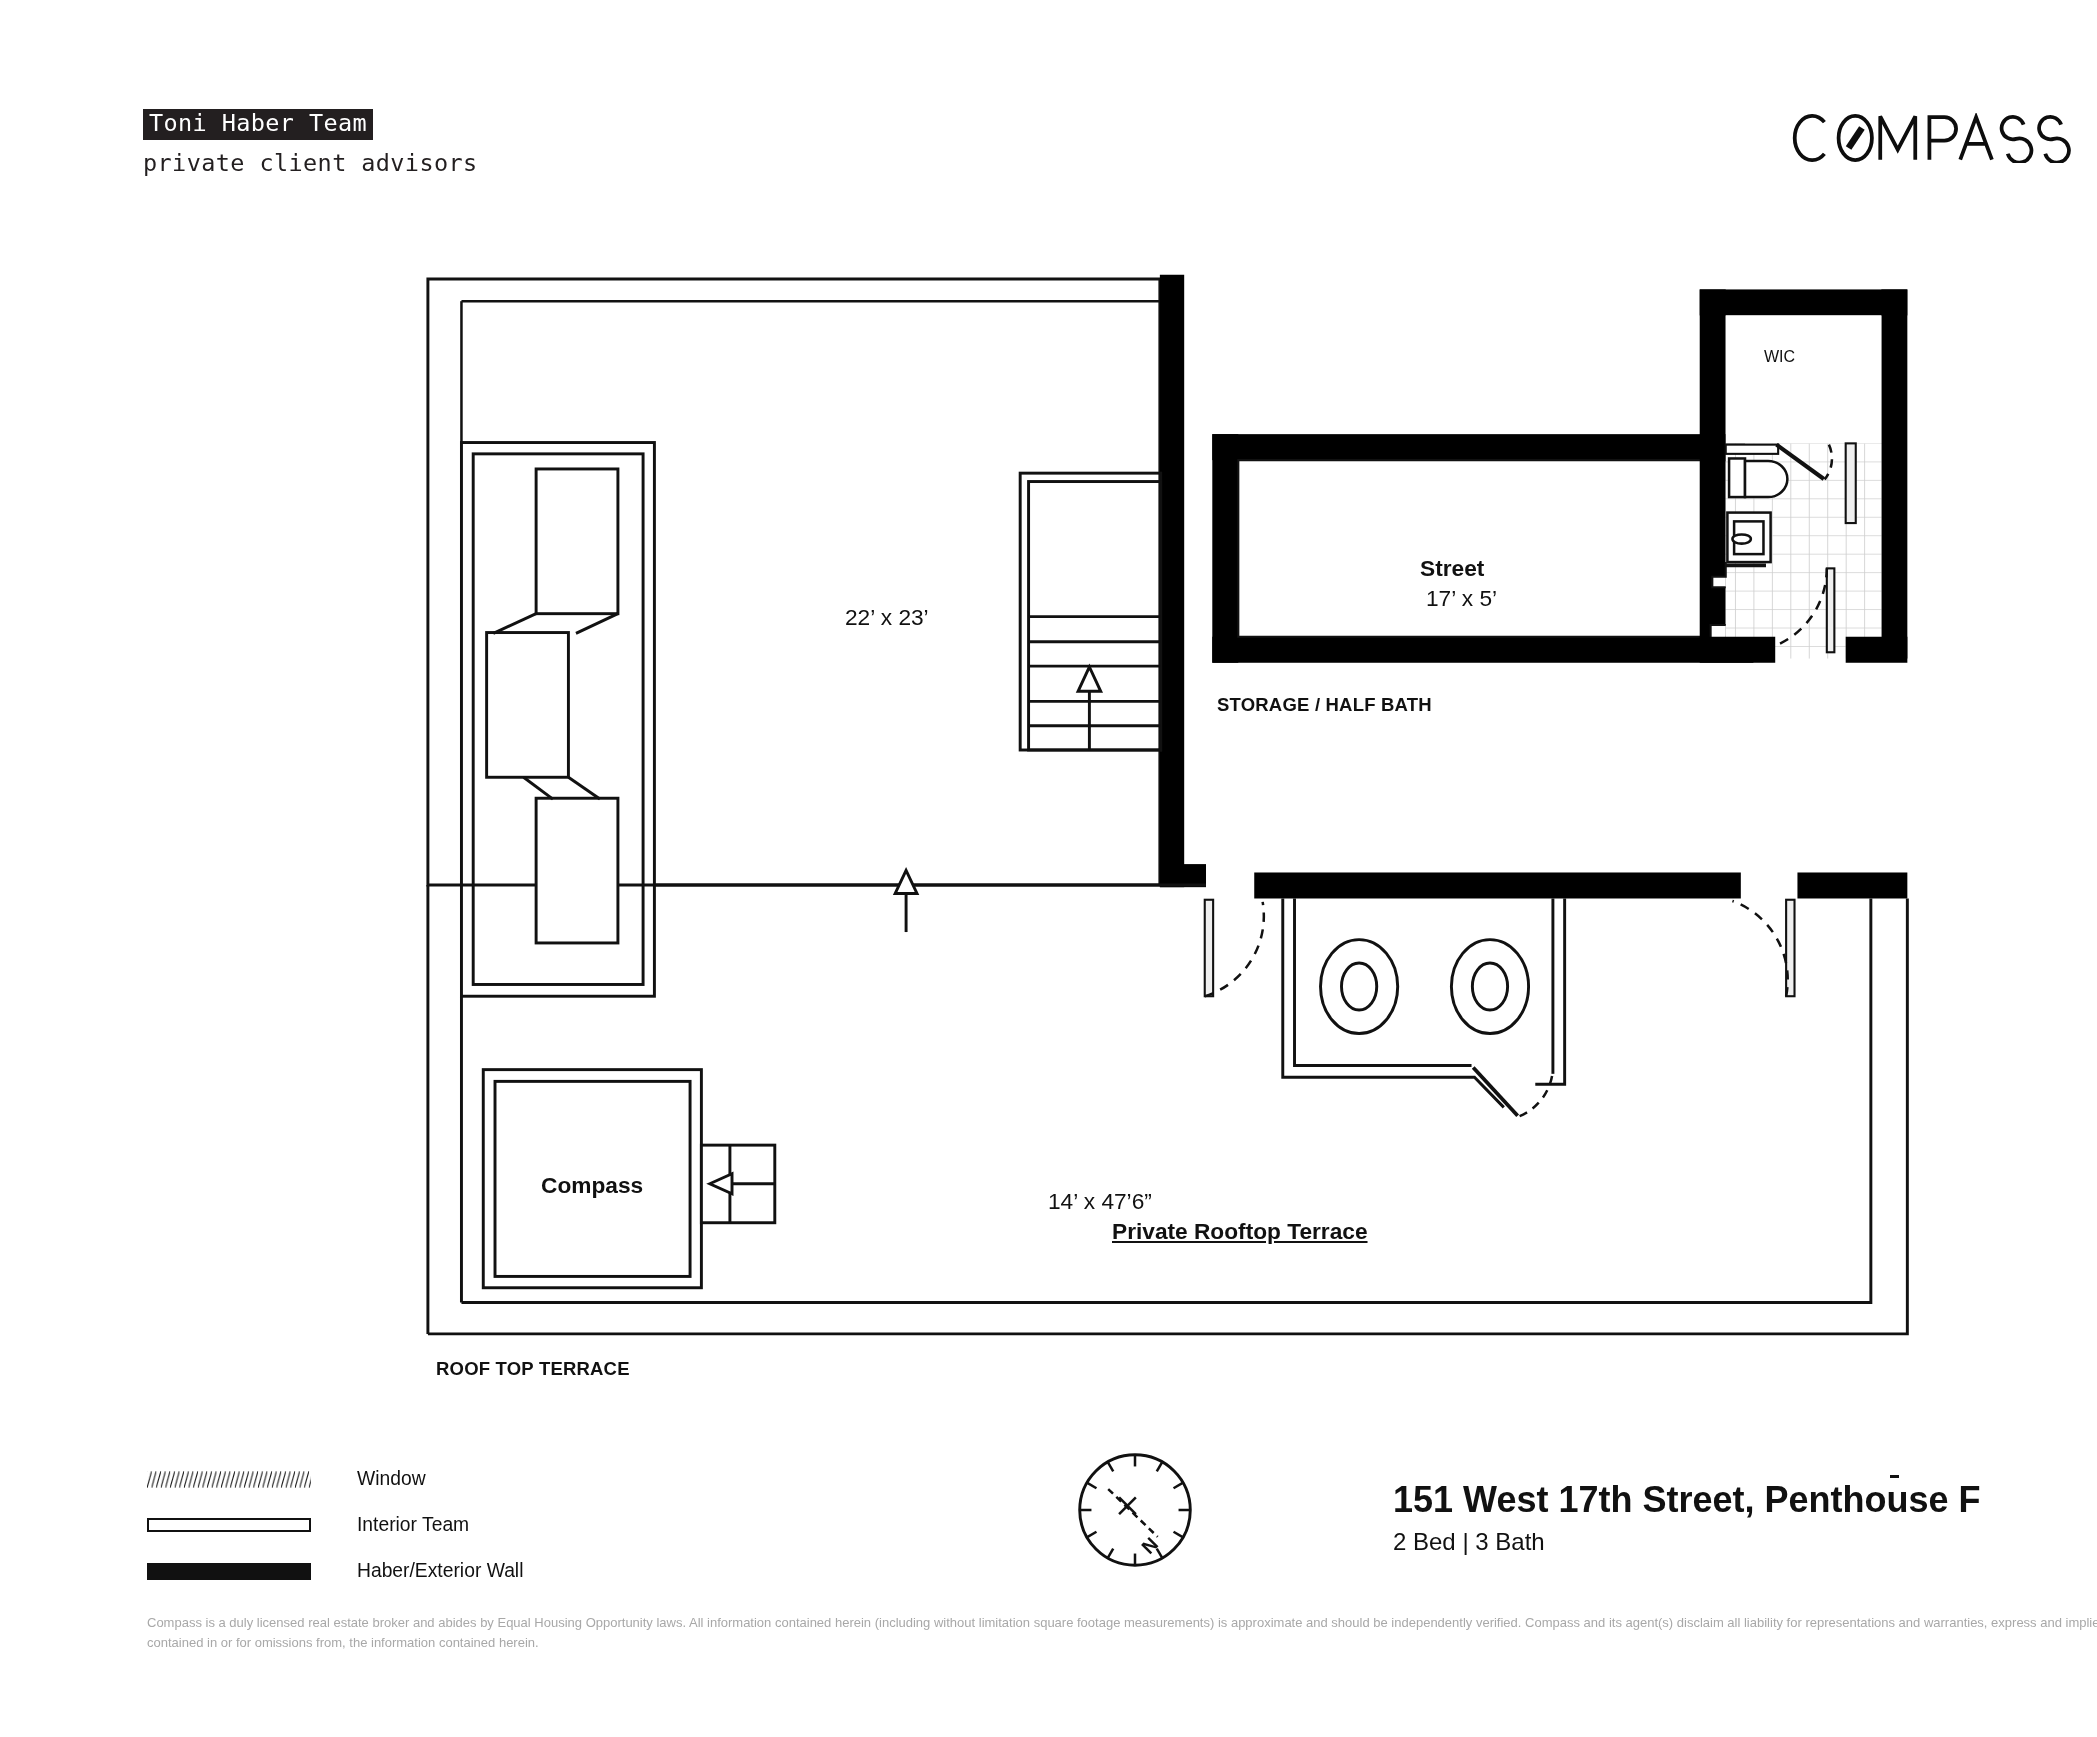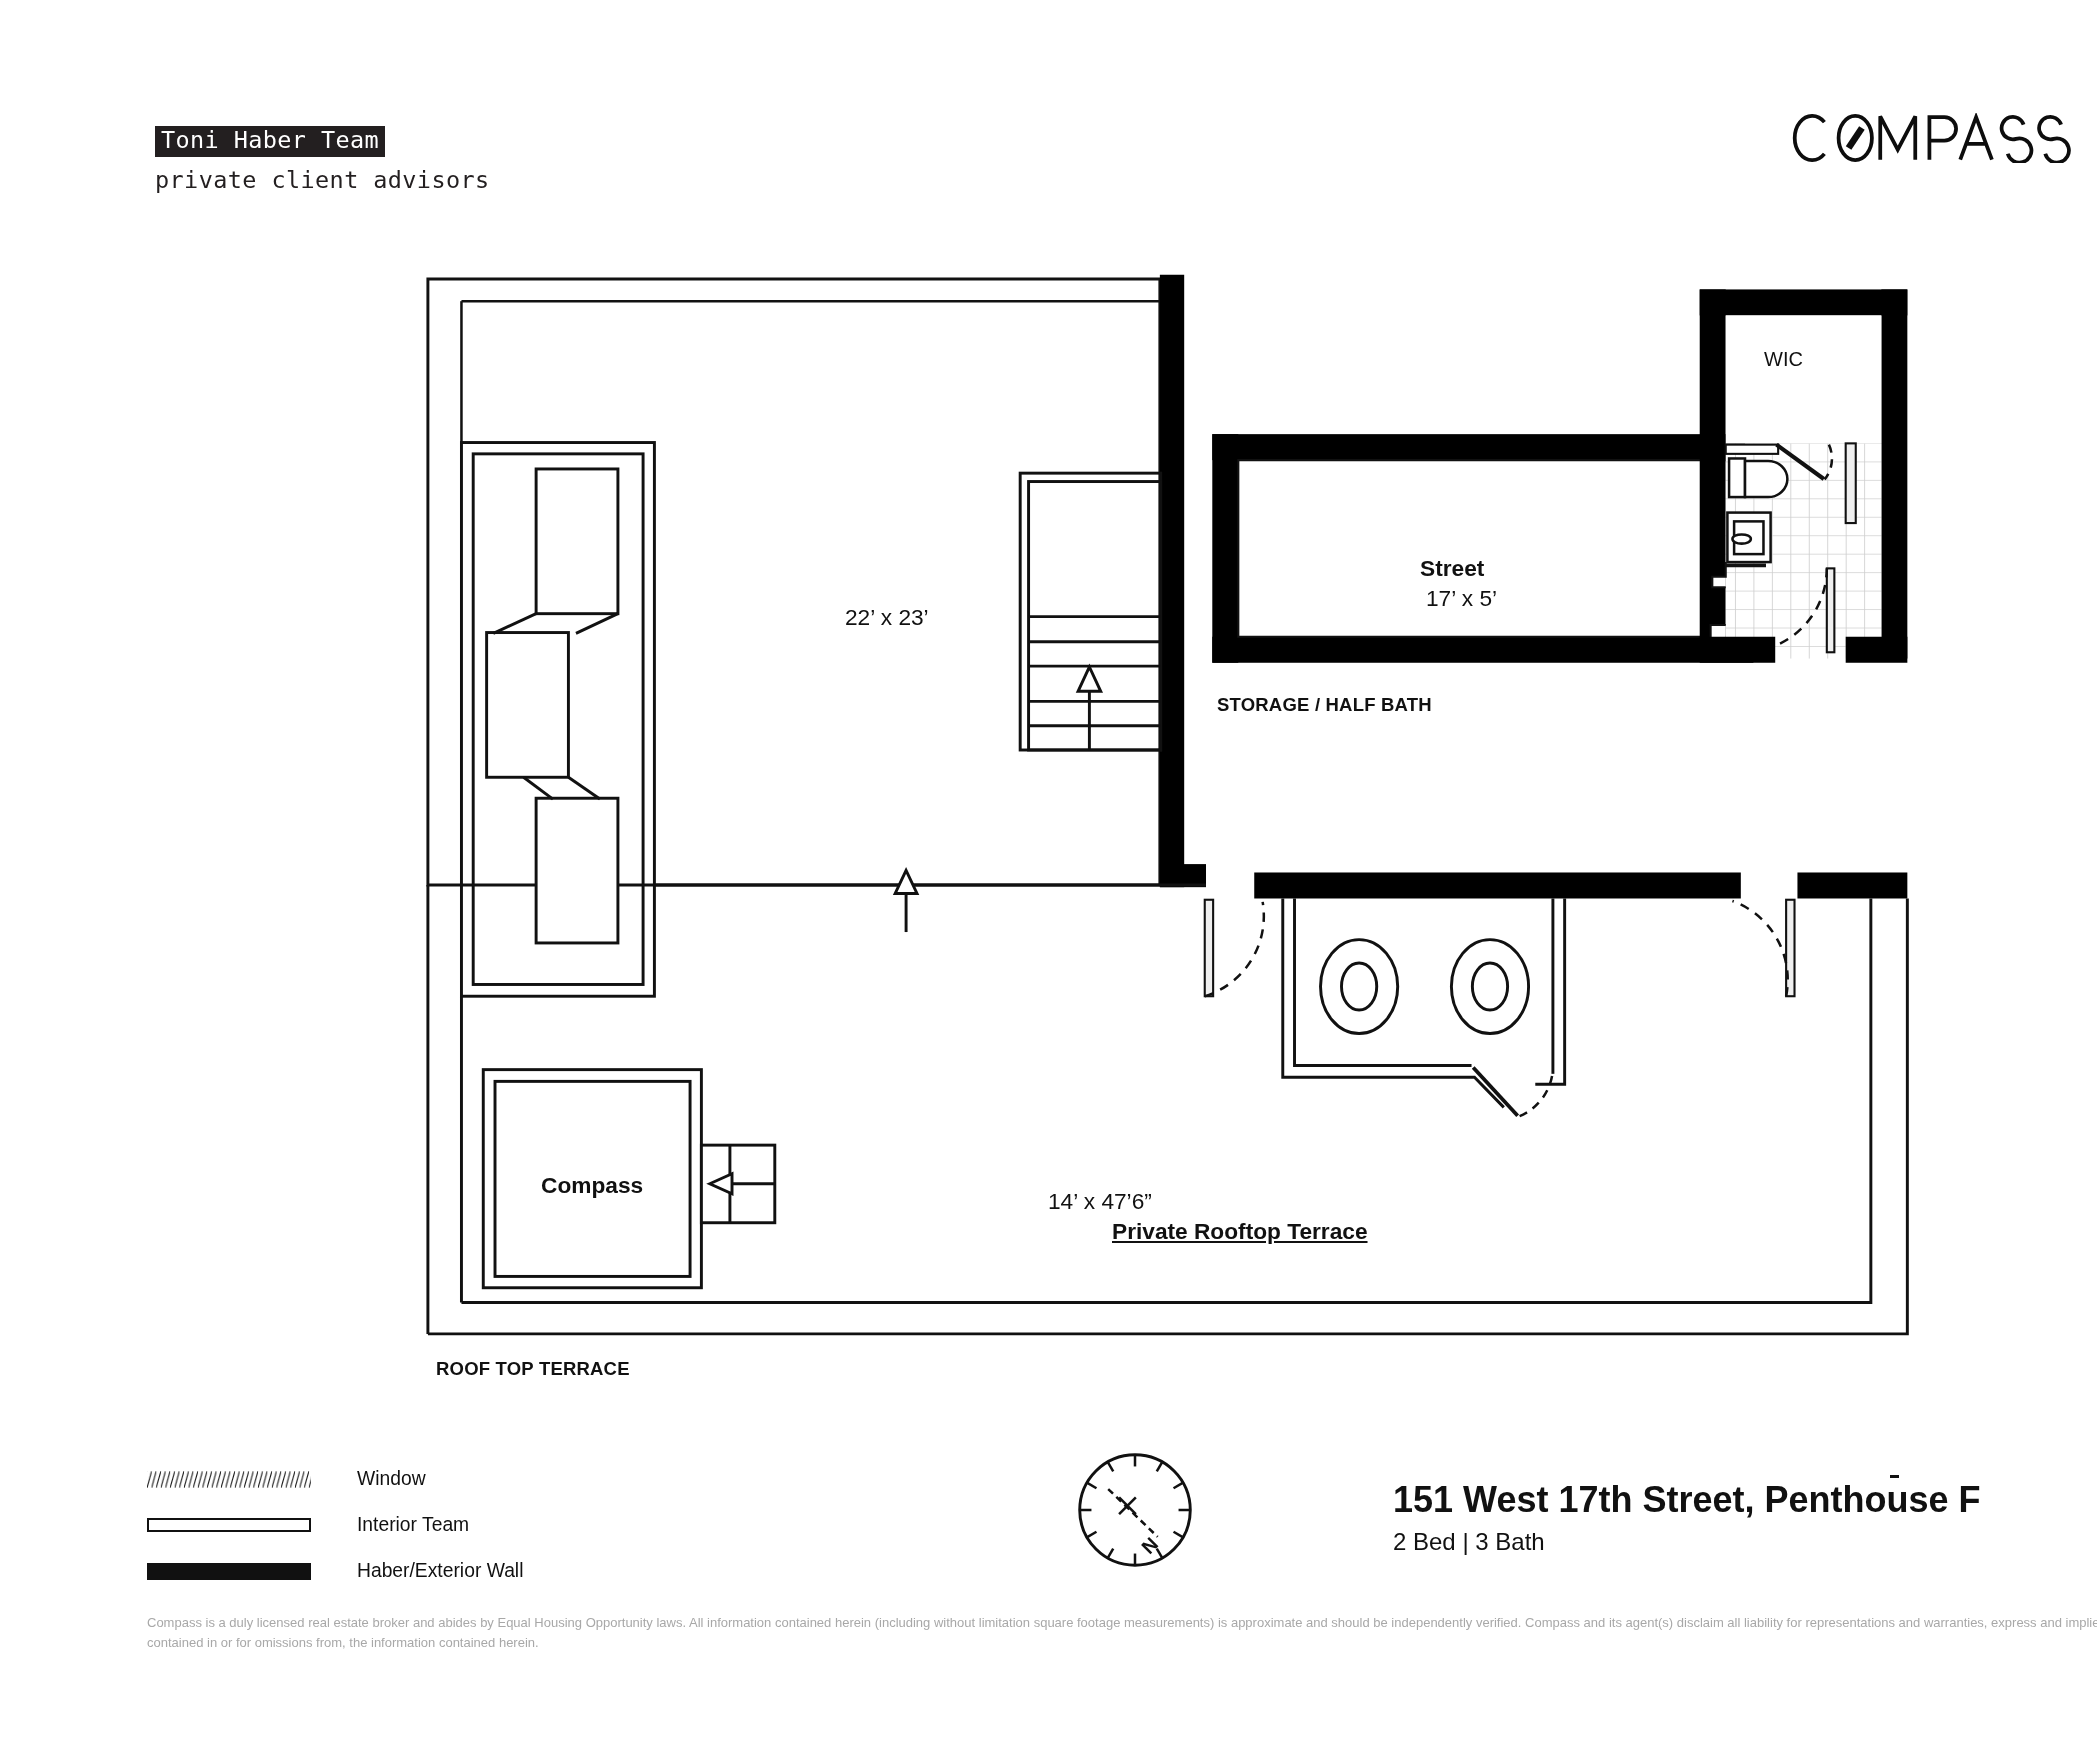--- a/index.html
+++ b/index.html
@@ -14,23 +14,22 @@
     position: relative;
     font-family: "Liberation Sans", sans-serif;
     color: #111111;
     overflow: hidden;
   }
 
   
   #header-brand {
     position: absolute;
     left: 143px;
-    top: 126px;
+    top: 109px;
     width: 671px;
-    margin-left: 12px;
   }
   #team-badge {
     display: inline-block;
     background: #231f20;
     color: #ffffff;
     font-family: "DejaVu Sans Mono", monospace;
     font-size: 23.5px;
     letter-spacing: 0.4px;
     padding: 3.4px 5.9px 4.2px 5.9px;
     line-height: 1;
@@ -84,21 +83,21 @@
   .lbl-dim-only {
     font-weight: normal;
     font-size: 22.7px;
   }
   .lbl-section {
     font-weight: bold;
     font-size: 18.5px;
     letter-spacing: 0.2px;
   }
   .lbl-small {
-    font-size: 20px;
+    font-size: 16px;
     font-weight: normal;
   }
 
   
   #legend {
     position: absolute;
     left: 147px;
     top: 1456px;
     width: 503px;
   }

